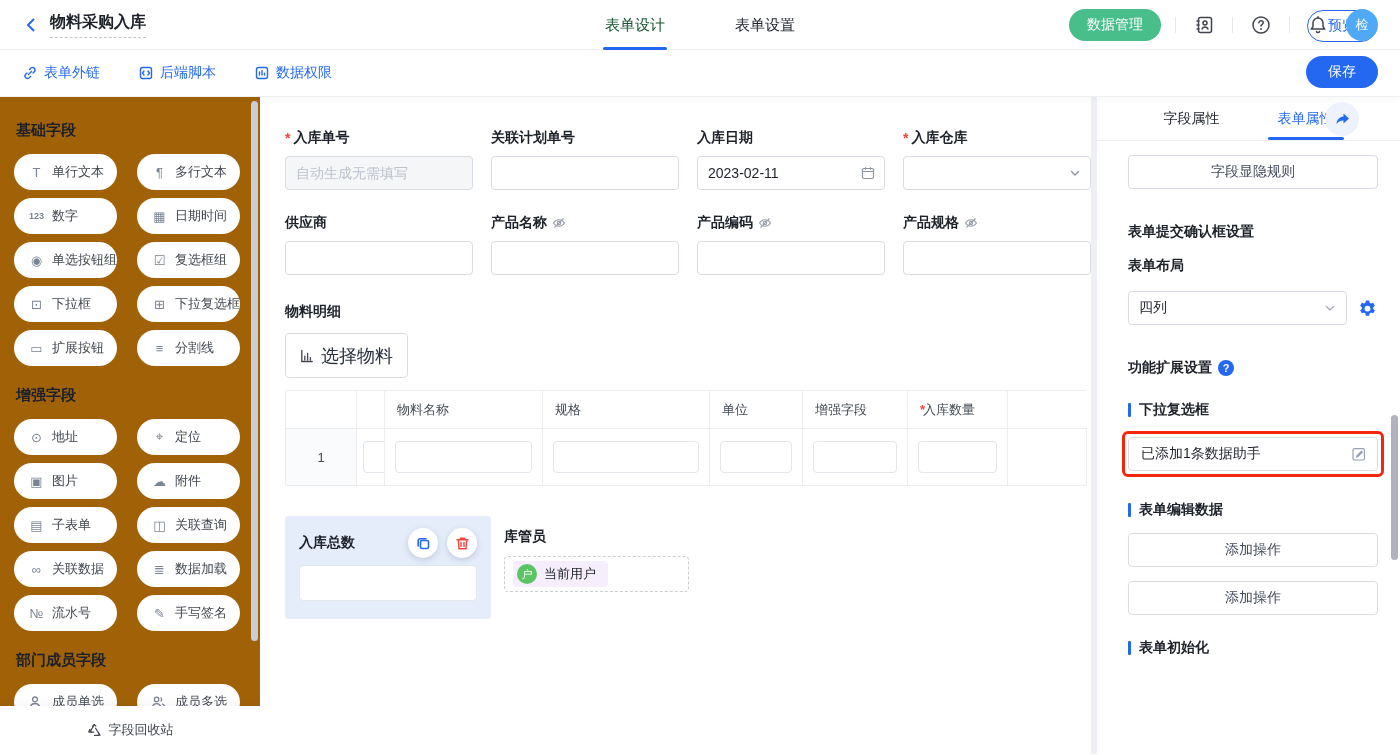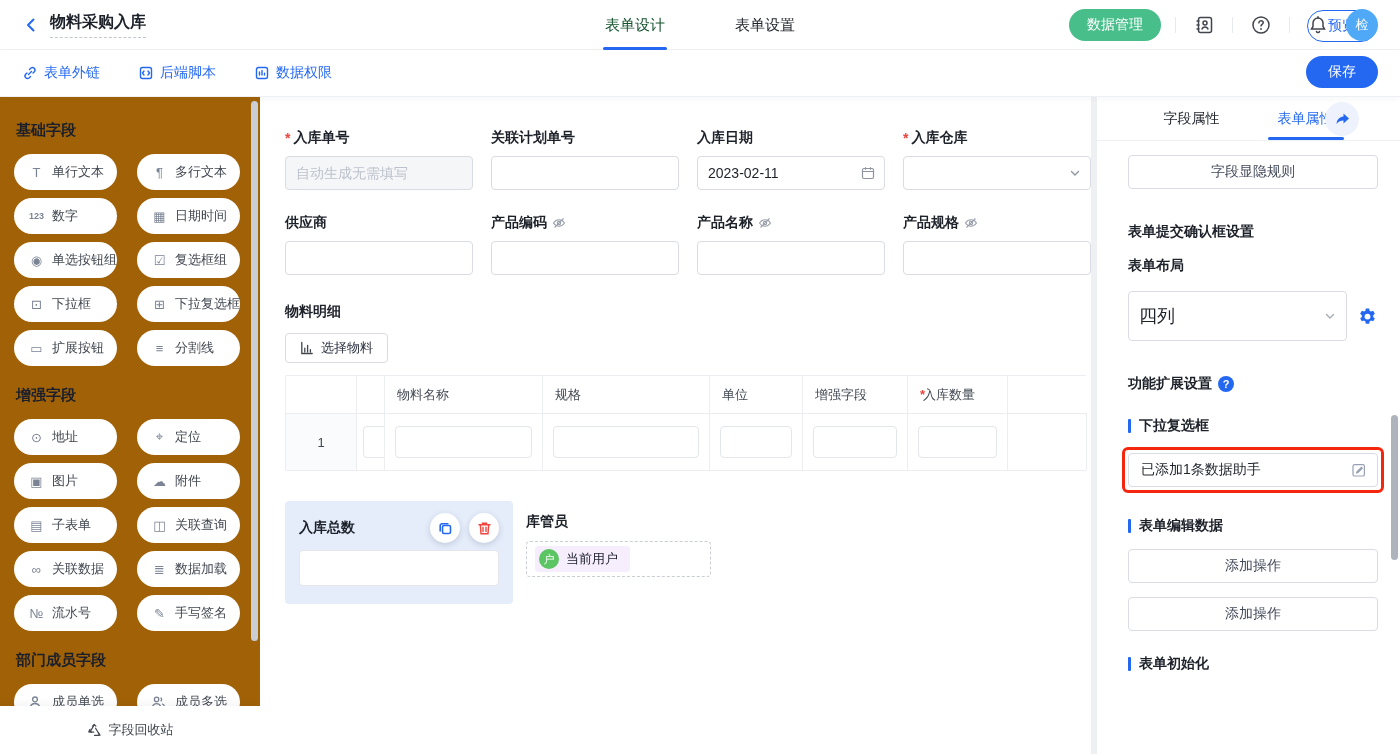--- a/index.html
+++ b/index.html
@@ -52,33 +52,33 @@
   .f-label { display:flex; align-items:center; gap:5px; font-size:14px; font-weight:bold; color:#1d2129; margin-bottom:9px; height:18px; }
   .star { color:#f0443e; font-weight:bold; margin-right:-2px; }
   .f-input { position:relative; height:34px; border:1px solid #d9dce3; border-radius:4px; background:#fff; display:flex; align-items:center; }
   .f-input input { border:none; outline:none; background:transparent; width:100%; height:100%; padding:0 10px; font-size:14px; color:#1d2129; font-family:inherit; }
   .f-input.disabled { background:#f5f6f8; }
   .f-input input::placeholder { color:#bdc2cc; }
   .f-ico-right { position:absolute; right:9px; top:50%; transform:translateY(-50%); display:flex; color:#8f959e; }
 
   
   .sub-title { font-size:14px; font-weight:bold; margin:28px 0 12px 0; }
-  .btn-select { height:30px; border:1px solid #d9dce3; background:#fff; border-radius:4px; padding:0 14px; font-size:13px; color:#2b3040; display:flex; align-items:center; gap:7px; cursor:pointer; }
+  .btn-select { height:45px; border:1px solid #d9dce3; background:#fff; border-radius:4px; padding:0 14px; font-size:18px; color:#2b3040; display:flex; align-items:center; gap:7px; cursor:pointer; }
   .m-table { margin-top:12px; width:802px; border:1px solid #ebedf0; border-radius:2px; display:grid; grid-template-columns:71px 28px 158px 167px 93px 105px 100px 79px; }
   .m-th { height:38px; border-bottom:1px solid #ebedf0; border-right:1px solid #ebedf0; display:flex; align-items:center; padding-left:12px; font-size:13px; color:#434a54; background:#fff; }
   .m-td { height:56px; border-right:1px solid #ebedf0; display:flex; align-items:center; padding:0 10px; }
   .m-idx { background:#fafbfc; justify-content:center; padding:0; font-size:13px; color:#434a54; }
   .m-last { border-right:none; }
   .cell-input { width:100%; height:32px; border:1px solid #e3e6eb; border-radius:4px; background:#fff; }
   .cell-input input{ width:100%; height:100%; border:none; outline:none; background:transparent; }
   .sliver { width:34px; margin-left:6px; flex:none; }
 
   
   .b-row { display:flex; margin-top:30px; }
-  .sel-block { width:228px; background:#e5edfb; border-radius:4px; padding:12px 14px 18px 14px; position:relative; }
+  .sel-block { width:206px; background:#e5edfb; border-radius:4px; padding:12px 14px 18px 14px; position:relative; }
   .sel-head { display:flex; align-items:center; height:30px; margin-bottom:7px; }
   .sel-head .f-label { margin:0; }
   .fab { width:30px; height:30px; border-radius:50%; background:#fff; box-shadow:0 2px 6px rgba(30,40,60,.18); display:flex; align-items:center; justify-content:center; cursor:pointer; flex:none; }
   .sel-input { height:36px; background:#fff; border:1px solid #e3e6eb; border-radius:4px; }
   .mgr { margin-left:13px; padding-top:12px; }
   .mgr-box { width:185px; height:36px; border:1px dashed #c9cdd4; border-radius:4px; display:flex; align-items:center; padding-left:8px; margin-top:10px; }
   .tag { background:#f6edfd; border-radius:4px; height:26px; display:flex; align-items:center; gap:7px; padding:0 12px 0 4px; font-size:13px; color:#1d2129; }
   .tag-av { width:20px; height:20px; border-radius:50%; background:#5bc463; color:#fff; font-size:11px; display:flex; align-items:center; justify-content:center; }
 
   
@@ -88,21 +88,21 @@
   .panel { position:relative; width:303px; background:#fff; flex:none; padding:0 22px 0 31px; overflow:hidden; }
   .p-tabs { display:flex; justify-content:center; gap:58px; height:44px; border-bottom:1px solid #eef0f3; margin:0 -22px 0 -31px; }
   .p-tab { position:relative; display:flex; align-items:center; font-size:14px; color:#1d2129; cursor:pointer; }
   .p-tab.active { color:#2468f2; }
   .p-tab.active::after { content:""; position:absolute; left:50%; transform:translateX(-50%); bottom:0; width:76px; height:3px; background:#2468f2; border-radius:2px; }
   .p-btn { width:100%; height:34px; border:1px solid #d9dce3; border-radius:4px; background:#fff; font-size:14px; color:#43495a; cursor:pointer; font-family:inherit; }
   .p-sec-title { font-size:14px; font-weight:bold; color:#1d2129; display:flex; align-items:center; gap:6px; }
   .p-group-title { font-size:14px; font-weight:bold; color:#1d2129; display:flex; align-items:center; }
   .p-group-title::before { content:""; width:3px; height:14px; background:#2468f2; border-radius:1px; margin-right:8px; }
   .layout-row { display:flex; align-items:center; gap:10px; }
-  .p-select { flex:1; height:50px; border:1px solid #d9dce3; border-radius:4px; display:flex; align-items:center; justify-content:space-between; padding:0 10px; font-size:18px; color:#1d2129; cursor:pointer; }
+  .p-select { flex:1; height:34px; border:1px solid #d9dce3; border-radius:4px; display:flex; align-items:center; justify-content:space-between; padding:0 10px; font-size:14px; color:#1d2129; cursor:pointer; }
   .hl-red { border:3px solid #f4270e; border-radius:6px; padding:3px; margin:2px -6px; }
   .assist-btn { width:100%; height:34px; border:1px solid #d9dce3; border-radius:4px; background:#fff; display:flex; align-items:center; justify-content:space-between; padding:0 10px 0 12px; font-size:14px; color:#1d2129; cursor:pointer; }
   .panel-sb { position:absolute; top:318px; right:2px; width:7px; height:145px; background:#aeb3bc; border-radius:4px; }
   .mt14{margin-top:14px;} .mt16{margin-top:16px;} .mt12{margin-top:12px;} .mt24{margin-top:24px;} .mt32{margin-top:16px;} .mt34{margin-top:34px;}
 
   .q-circle { width:16px; height:16px; border-radius:50%; background:#2468f2; color:#fff; font-size:11px; font-weight:bold; display:inline-flex; align-items:center; justify-content:center; }
   svg { display:block; }
 </style>
 </head>
 <body>
@@ -367,34 +367,34 @@
         <div class="field">
           <div class="f-label">
               <span>供应商</span>
             </div>
           <div class="f-input">
               <input style="">
             </div>
         </div>
         <div class="field">
           <div class="f-label">
-              <span>产品编码</span>
+              <span>产品名称</span>
             <svg width="14" height="14" viewBox="0 0 14 14" fill="none" stroke="#9aa0ab" stroke-width="1.1">
                 <path d="M1.5 7s2-3.2 5.5-3.2S12.5 7 12.5 7s-2 3.2-5.5 3.2S1.5 7 1.5 7z"></path>
                 <circle cx="7" cy="7" r="1.7"></circle>
                 <path d="M2.5 11.5 11.5 2.5"></path>
               </svg>
           </div>
           <div class="f-input">
               <input style="">
             </div>
         </div>
         <div class="field">
           <div class="f-label">
-              <span>产品名称</span>
+              <span>产品编码</span>
             <svg width="14" height="14" viewBox="0 0 14 14" fill="none" stroke="#9aa0ab" stroke-width="1.1">
                 <path d="M1.5 7s2-3.2 5.5-3.2S12.5 7 12.5 7s-2 3.2-5.5 3.2S1.5 7 1.5 7z"></path>
                 <circle cx="7" cy="7" r="1.7"></circle>
                 <path d="M2.5 11.5 11.5 2.5"></path>
               </svg>
           </div>
           <div class="f-input">
               <input style="">
             </div>
         </div>

